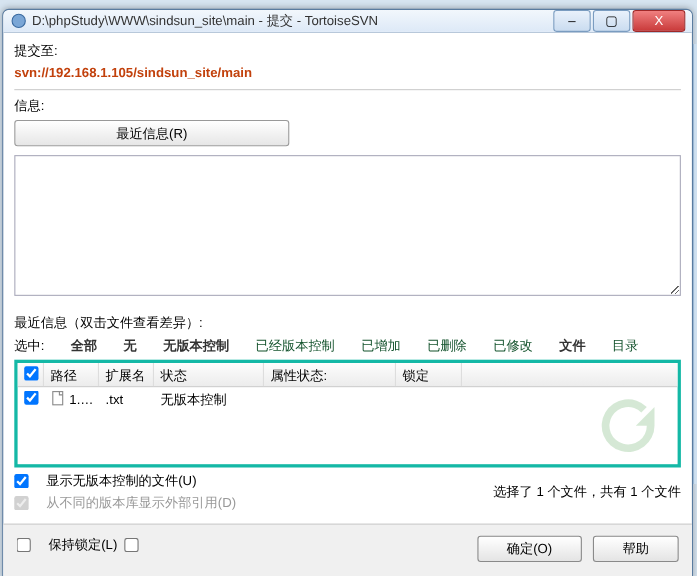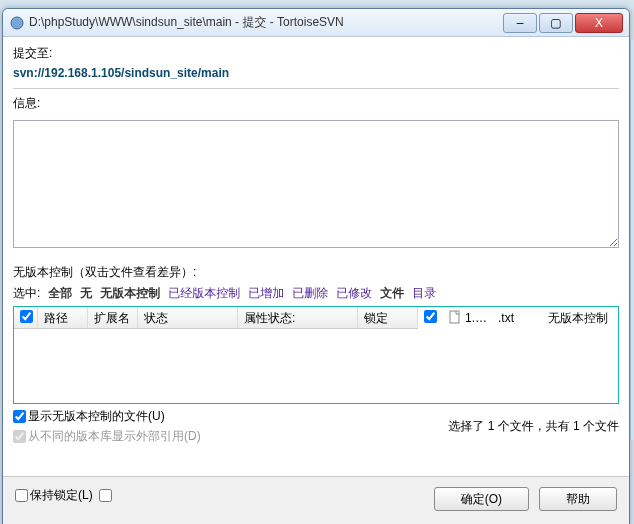--- a/index.html
+++ b/index.html
@@ -7,39 +7,39 @@
   .window { position: absolute; left: 2px; top: 8px; width: 628px; height: 518px; background: #fff; border: 1px solid #5a7ca0; border-radius: 6px 6px 0 0; box-shadow: 0 0 6px rgba(0,0,0,.3); display: flex; flex-direction: column; }
   .titlebar { height: 28px; background: linear-gradient(#f2f7fc,#dde9f7); display: flex; align-items: center; padding: 0 6px; border-radius: 6px 6px 0 0; border-bottom: 1px solid #b8c8da; }
   .titlebar .icon { width: 16px; height: 16px; margin-right: 4px; }
   .titlebar .title { flex: 1; color: #333; }
   .winbtns { display: flex; gap: 2px; }
   .winbtn { width: 34px; height: 20px; border: 1px solid #7a9cc0; border-radius: 3px; display: flex; align-items: center; justify-content: center; }
   .winbtn.min { background: linear-gradient(#e9f1fb,#cadcf0); }
   .winbtn.max { background: linear-gradient(#e9f1fb,#cadcf0); }
   .winbtn.close { background: linear-gradient(#f08080,#c93a3a); border-color: #a02828; width: 48px; color: #fff; }
   .content { flex: 1; padding: 8px 10px 10px 10px; display: flex; flex-direction: column; gap: 4px; }
-  .url { color: #0c4a6e; font-weight: bold; }
+  .url { color: #c2410c; font-weight: bold; }
   .hr { border-top: 1px solid #ccc; margin: 4px 0 2px 0; }
   .recent-btn { width: 250px; height: 24px; border: 1px solid #999; background: linear-gradient(#fff,#e6e6e6); border-radius: 3px; text-align: center; line-height: 22px; cursor: default; }
   .msg-area { border: 1px solid #aab; background: #fff; height: 128px; margin-top: 4px; }
-  .filterrow { display: flex; gap: 8px; align-items: center; color: #333; }
+  .filterrow { display: flex; gap: 24px; align-items: center; color: #333; }
   .filterrow .lbl { color: #000; }
   .filterlink { cursor: pointer; }
   .filterlink.bold { font-weight: bold; }
-  .filterlink.dis { color: #4c1d95; }
-  .list { border: 1px solid #14b8a6; height: 98px; display: flex; position: relative; overflow: hidden; }
+  .filterlink.dis { color: #14532d; }
+  .list { border: 3px solid #14b8a6; height: 98px; display: flex; flex-direction: column; position: relative; overflow: hidden; }
   .listhdr { display: flex; background: linear-gradient(#fdfdfd,#ececec); border-bottom: 1px solid #ccc; height: 22px; }
   .listhdr > div { border-right: 1px solid #ddd; padding: 3px 6px; }
   .c0{width:24px;} .c1{width:50px;} .c2{width:50px;} .c3{width:100px;} .c4{width:120px;} .c5{width:60px;}
   .listrow { display: flex; height: 22px; align-items: center; }
   .listrow > div { padding: 2px 6px; }
   .listbody { flex:1; position:relative; }
   .watermark { position:absolute; right:4px; bottom:-4px; opacity:.25; pointer-events:none; }
   .statusrow { display: flex; justify-content: space-between; align-items: center; }
-  .chk { display: flex; align-items: center; gap: 2px; }
+  .chk { display: flex; align-items: center; gap: 16px; }
   input[type=checkbox]{ width:13px; height:13px; margin:0;}
   .bottombar { border-top: 1px solid #ccc; background: #f0f0f0; padding: 10px 12px 14px 12px; display: flex; align-items: flex-start; gap: 8px; }
   .bottom-left { flex:1; display:flex; flex-direction:row; gap:6px; }
   .dlg-btns { display:flex; gap:10px; }
   .btn { min-width: 78px; height: 24px; border: 1px solid #8a8a8a; background: linear-gradient(#fff,#e4e4e4); border-radius: 3px; text-align:center; line-height:22px; padding:0 26px; }
   .disabled-text { color:#999; }
   .side-sliver { position:absolute; right:0; top:40px; width:4px; height:400px; background:#cfe0ef; border-left:1px solid #9cb8d4; }
 </style>
 </head>
 <body>
@@ -63,24 +63,25 @@
           <span>X</span>
         </div>
     </div>
   </div>
 
   <div class="content">
     <div>提交至:</div>
     <div class="url">svn://192.168.1.105/sindsun_site/main</div>
     <div class="hr"></div>
     <div>信息:</div>
+    <div class="recent-btn">最近信息(R)</div>
     <textarea class="msg-area" value="" style=""></textarea>
 
     <div style="height:8px"></div>
-    <div>无版本控制（双击文件查看差异）:</div>
+    <div>最近信息（双击文件查看差异）:</div>
 
     <div class="filterrow">
       <span class="lbl">选中:</span>
       <span class="filterlink bold">全部</span>
       <span class="filterlink bold">无</span>
       <span class="filterlink bold">无版本控制</span>
       <span class="filterlink dis">已经版本控制</span>
       <span class="filterlink dis">已增加</span>
       <span class="filterlink dis">已删除</span>
       <span class="filterlink dis">已修改</span>

